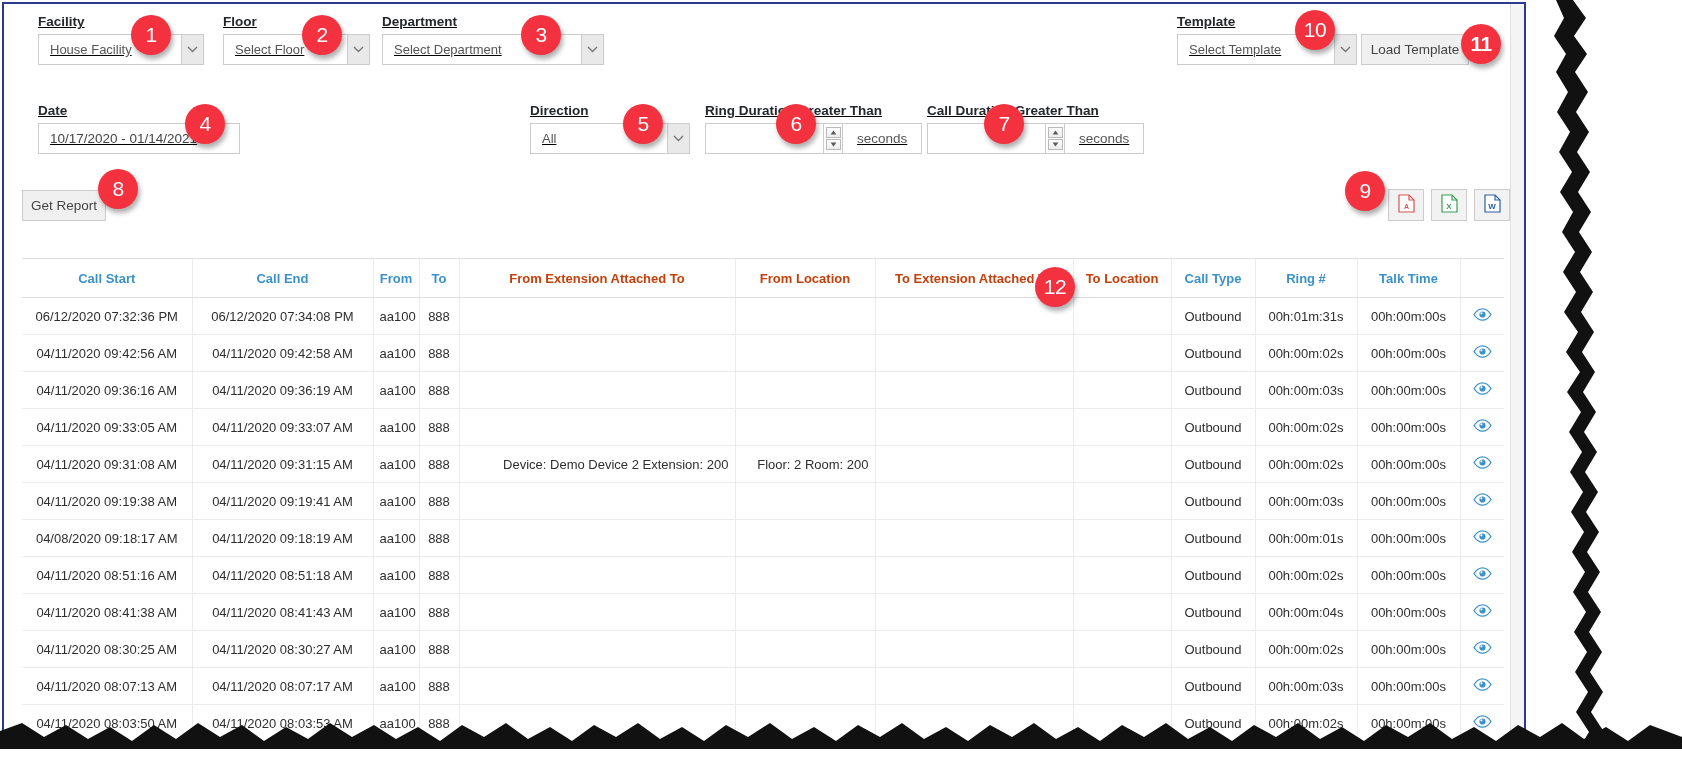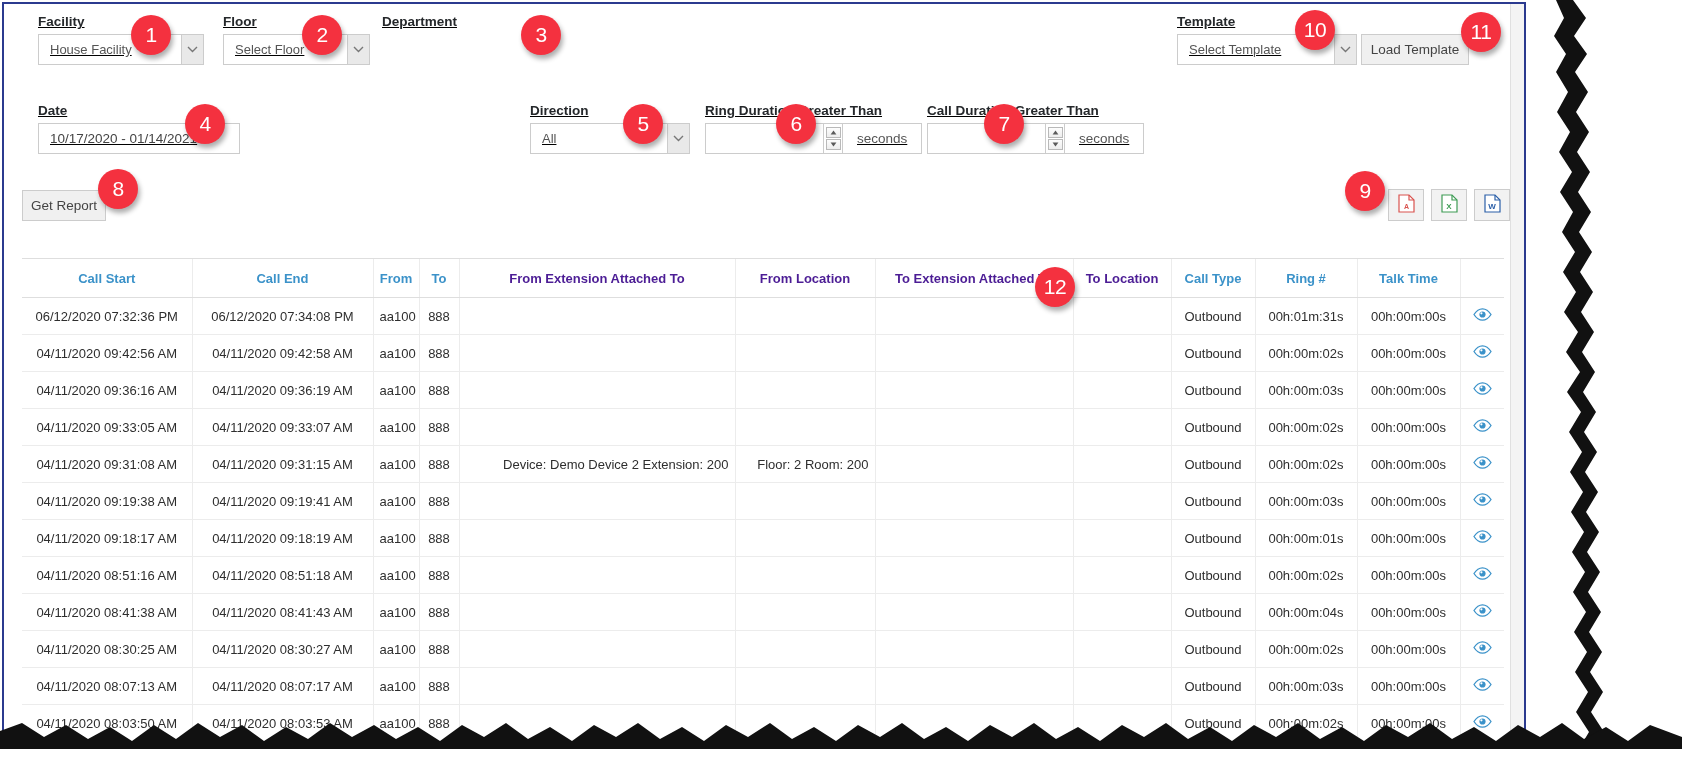--- a/index.html
+++ b/index.html
@@ -157,21 +157,21 @@
   table.report th {
     font-size: 13px;
     font-weight: bold;
     padding: 12px 4px 11px 4px;
     border-bottom: 1px solid #dedede;
     border-top: 1px solid #dedede;
     text-align: center;
     white-space: nowrap;
   }
   th.link { color: #3b92c9; }
-  th.plain { color: #4c1d95; }
+  th.plain { color: #c2410c; }
   table.report td {
     font-size: 13px;
     color: #2e2e2e;
     padding: 10px 6px;
     border-bottom: 1px solid #ececec;
     border-left: 1px solid #ececec;
     white-space: nowrap;
     overflow: hidden;
     height: 31px;
   }
@@ -252,20 +252,28 @@
             <div class="select-arrow">
               <svg width="11" height="7" viewBox="0 0 11 7">
                   <path d="M1 1l4.5 4.5L10 1" fill="none" stroke="#777" stroke-width="1.4"></path>
                 </svg>
             </div>
           </div>
         </div>
 
         <div class="field" style="left:378px; top:10px; width:222px;">
           <div class="field-label">Department</div>
+          <div class="select-wrap">
+            <div class="select-text">Select Department</div>
+            <div class="select-arrow">
+              <svg width="11" height="7" viewBox="0 0 11 7">
+                  <path d="M1 1l4.5 4.5L10 1" fill="none" stroke="#777" stroke-width="1.4"></path>
+                </svg>
+            </div>
+          </div>
         </div>
 
         <div class="field" style="left:1173px; top:10px; width:180px;">
           <div class="field-label">Template</div>
           <div class="select-wrap">
             <div class="select-text">Select Template</div>
             <div class="select-arrow">
               <svg width="11" height="7" viewBox="0 0 11 7">
                   <path d="M1 1l4.5 4.5L10 1" fill="none" stroke="#777" stroke-width="1.4"></path>
                 </svg>
@@ -504,21 +512,21 @@
                 <td class="c">Outbound</td>
                 <td class="c">00h:00m:03s</td>
                 <td class="c">00h:00m:00s</td>
                 <td class="c"><span class="eye"><svg width="19" height="13" viewBox="0 0 19 13">
                       <path d="M1 6.5C3.6 2.4 6.4 0.8 9.5 0.8s5.9 1.6 8.5 5.7c-2.6 4.1-5.4 5.7-8.5 5.7S3.6 10.6 1 6.5z" fill="none" stroke="#3b92c9" stroke-width="1.3"></path>
                       <circle cx="9.5" cy="6.5" r="3.1" fill="#3b92c9"></circle>
                       <circle cx="8.4" cy="5.3" r="1.1" fill="#ffffff"></circle>
                     </svg></span></td>
               </tr>
               <tr>
-                <td class="c">04/11/2020 09:18:17 AM</td>
+                <td class="c">04/08/2020 09:18:17 AM</td>
                 <td class="c">04/11/2020 09:18:19 AM</td>
                 <td class="c">aa100</td>
                 <td class="c">888</td>
                 <td class="l"></td>
                 <td class="l"></td>
                 <td class="l"></td>
                 <td class="l"></td>
                 <td class="c">Outbound</td>
                 <td class="c">00h:00m:01s</td>
                 <td class="c">00h:00m:00s</td>
@@ -645,21 +653,21 @@
   <div class="badge" style="left:131px; top:15px;">1</div>
   <div class="badge" style="left:302px; top:15px;">2</div>
   <div class="badge" style="left:521px; top:15px;">3</div>
   <div class="badge" style="left:185px; top:104px;">4</div>
   <div class="badge" style="left:623px; top:104px;">5</div>
   <div class="badge" style="left:776px; top:104px;">6</div>
   <div class="badge" style="left:984px; top:104px;">7</div>
   <div class="badge" style="left:98px;  top:169px;">8</div>
   <div class="badge" style="left:1345px; top:171px;">9</div>
   <div class="badge" style="left:1295px; top:10px;">10</div>
-  <div class="badge" style="left:1461px; top:12px;">11</div>
+  <div class="badge" style="left:1461px; top:24px;font-weight:bold;">11</div>
   <div class="badge" style="left:1035px; top:267px;">12</div>
 
   <svg class="tear-right" viewBox="0 0 156 773" preserveAspectRatio="none">
     <path fill="#ffffff" d="M0,0 H156 V773 H0 Z"></path>
     <path fill="#111111" d="M30,0 L38,18 L28,36 L40,54 L30,72 L42,92 L31,112 L44,132 L33,152 L46,172 L34,192 L47,212 L36,232
       L49,252 L37,272 L50,292 L38,312 L52,332 L40,352 L54,372 L41,392 L55,412 L43,432 L56,452 L44,472 L57,492 L45,512
       L58,532 L46,552 L59,572 L47,592 L60,612 L48,632 L61,652 L49,672 L62,692 L50,712 L63,732 L51,752 L64,773
       L78,773 L66,752 L78,732 L65,712 L77,692 L64,672 L76,652 L63,632 L75,612 L62,592 L74,572 L61,552 L73,532
       L60,512 L72,492 L59,472 L71,452 L58,432 L70,412 L57,392 L69,372 L56,352 L68,332 L55,312 L67,292 L54,272
       L66,252 L53,232 L65,212 L52,192 L64,172 L51,152 L63,132 L50,112 L62,92 L49,72 L61,54 L48,36 L60,18 L47,0 Z"></path>

